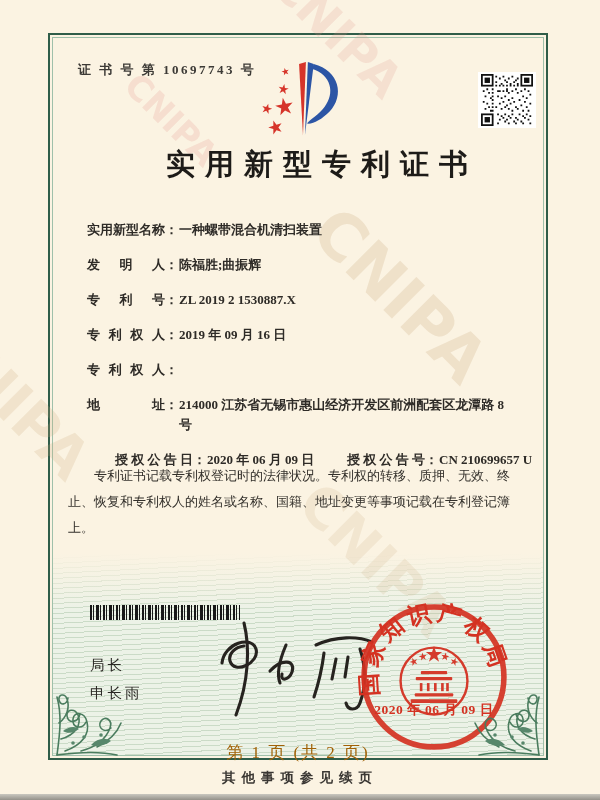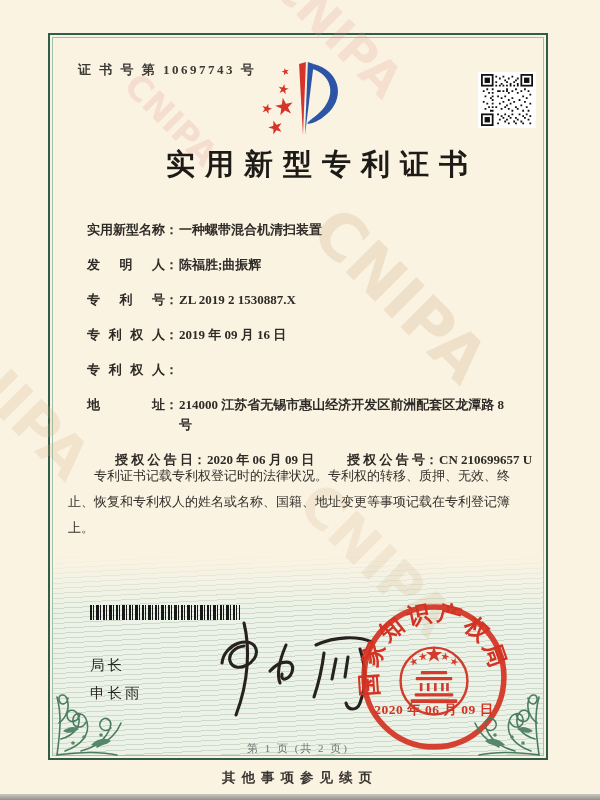--- a/index.html
+++ b/index.html
@@ -82,21 +82,21 @@
   .director{position:absolute;left:40px;top:616px;font-size:14.5px;font-weight:400;
     letter-spacing:3px;line-height:28px;color:#2a2824;}
   .signature{position:absolute;left:150px;top:578px;width:200px;height:118px;}
   .seal{position:absolute;left:308px;top:567px;width:152px;height:152px;}
   .seal-date{
     position:absolute;left:300px;top:666px;width:168px;text-align:center;
     font-size:13.5px;font-weight:bold;color:#d43222;letter-spacing:.5px;z-index:3;
   }
   .page-footer{
     position:absolute;left:0;right:0;top:706px;text-align:center;
-    font-size:11px;letter-spacing:2px;color:#737373;
+    font-size:17px;letter-spacing:2px;color:#a16207;
   }
   .ornament{position:absolute;bottom:1px;width:96px;height:118px;}
   .ornament.left{left:1px;}
   .ornament.right{right:1px;transform:scaleX(-1);}
   
   .continuation{
     position:absolute;left:0;right:0;top:769px;text-align:center;
     font-size:13.5px;letter-spacing:6px;color:#3a3733;font-weight:700;
   }
   .photo-edge{position:absolute;left:0;right:0;bottom:0;height:6px;

